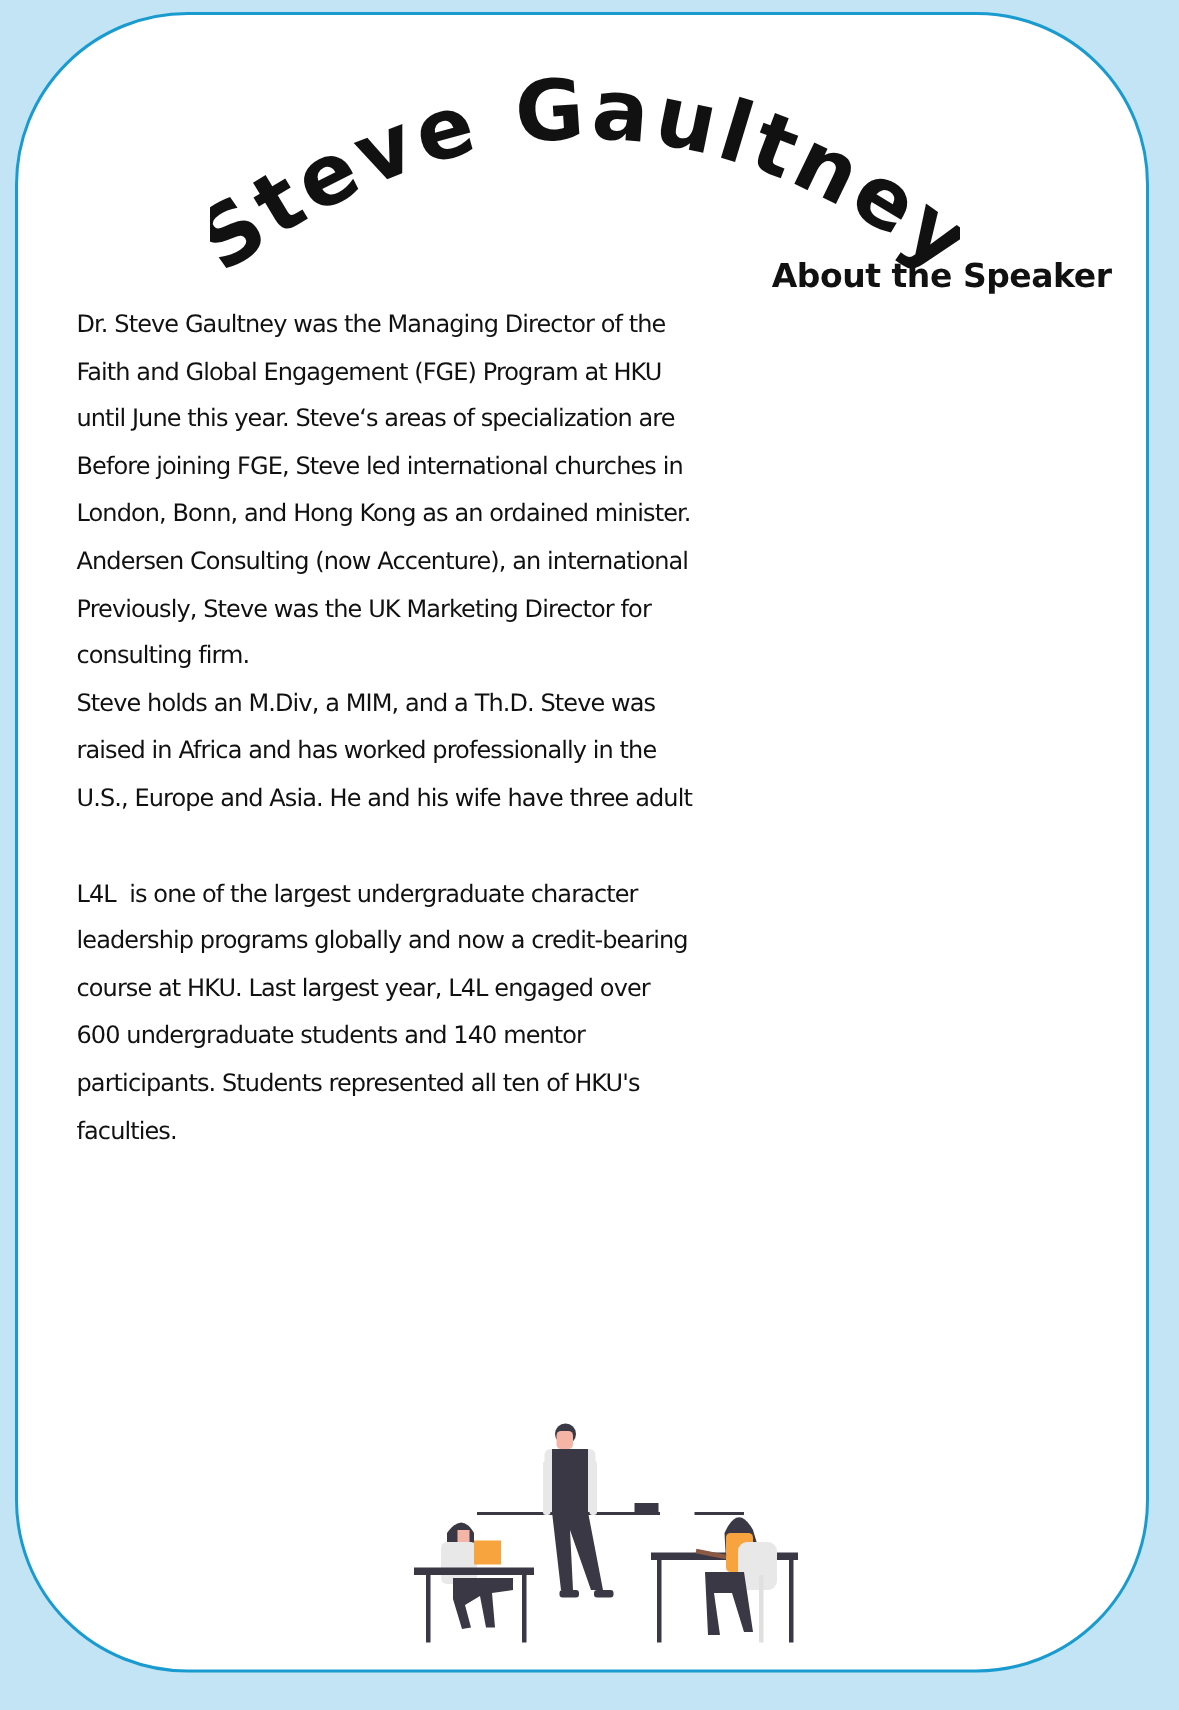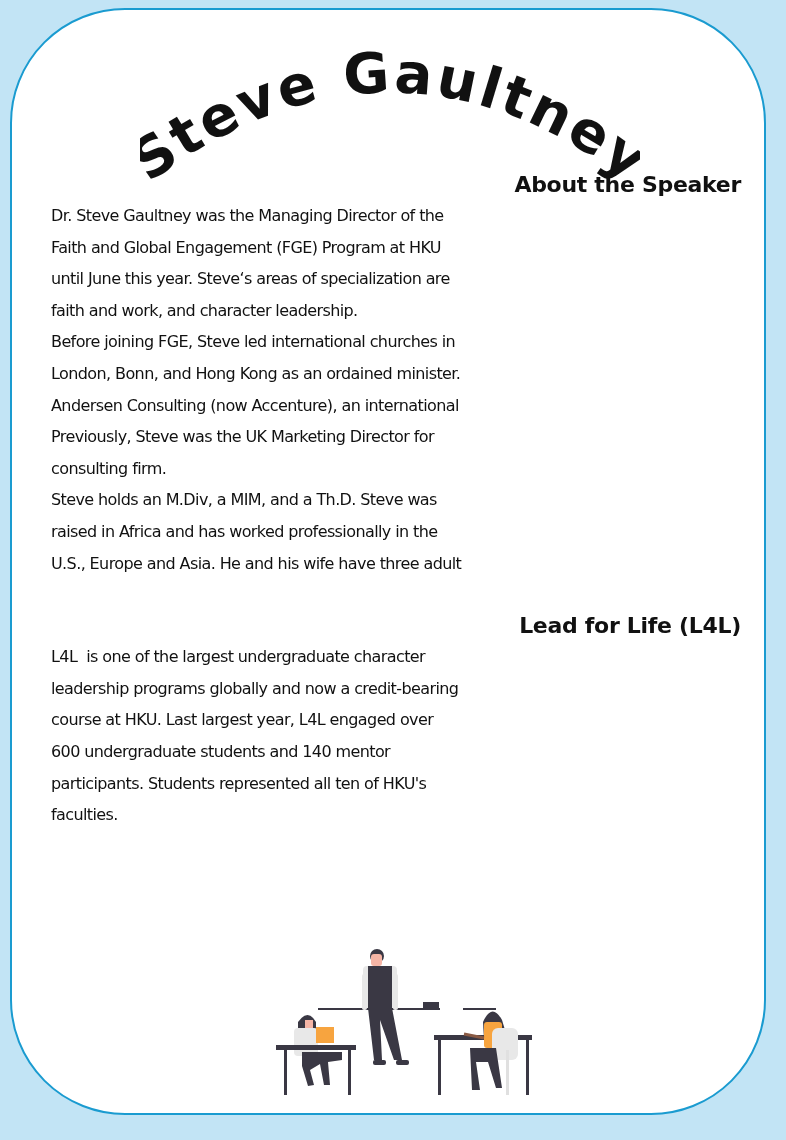--- a/index.html
+++ b/index.html
@@ -62,40 +62,38 @@
   </text>
 </svg>
 
 <div class="content">
   <div>
     <div class="heading">About the Speaker</div>
     <div class="para">
       <span class="ln">Dr. Steve Gaultney was the Managing Director of the</span>
       <span class="ln">Faith and Global Engagement (FGE) Program at HKU</span>
       <span class="ln">until June this year. Steve‘s areas of specialization are</span>
-      <span class="ln">faith and work, and character leadership.</span>
     </div>
     <div class="para">
       <span class="ln">Before joining FGE, Steve led international churches in</span>
       <span class="ln">London, Bonn, and Hong Kong as an ordained minister.</span>
       <span class="ln">Andersen Consulting (now Accenture), an international</span>
       <span class="ln">Previously, Steve was the UK Marketing Director for</span>
       <span class="ln">consulting firm.</span>
     </div>
     <div class="para">
       <span class="ln">Steve holds an M.Div, a MIM, and a Th.D. Steve was</span>
       <span class="ln">raised in Africa and has worked professionally in the</span>
       <span class="ln">U.S., Europe and Asia. He and his wife have three adult</span>
     </div>
   </div>
 
   <div class="gap"></div>
 
   <div>
-    <div class="heading">Lead for Life (L4L)</div>
     <div class="para">
       <span class="ln" style="white-space:pre">L4L  is one of the largest undergraduate character</span>
       <span class="ln">leadership programs globally and now a credit-bearing</span>
       <span class="ln">course at HKU. Last largest year, L4L engaged over</span>
       <span class="ln">600 undergraduate students and 140 mentor</span>
       <span class="ln">participants. Students represented all ten of HKU's</span>
       <span class="ln">faculties.</span>
     </div>
   </div>
 </div>

